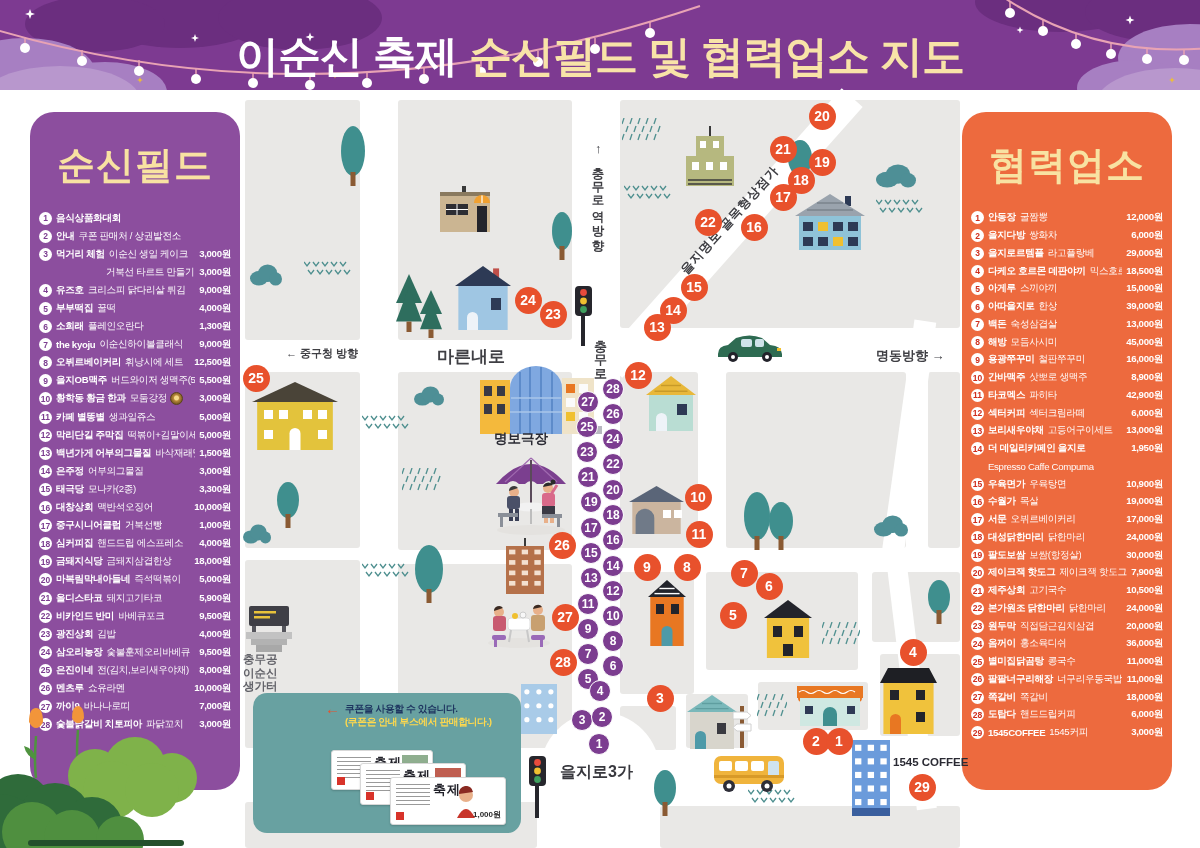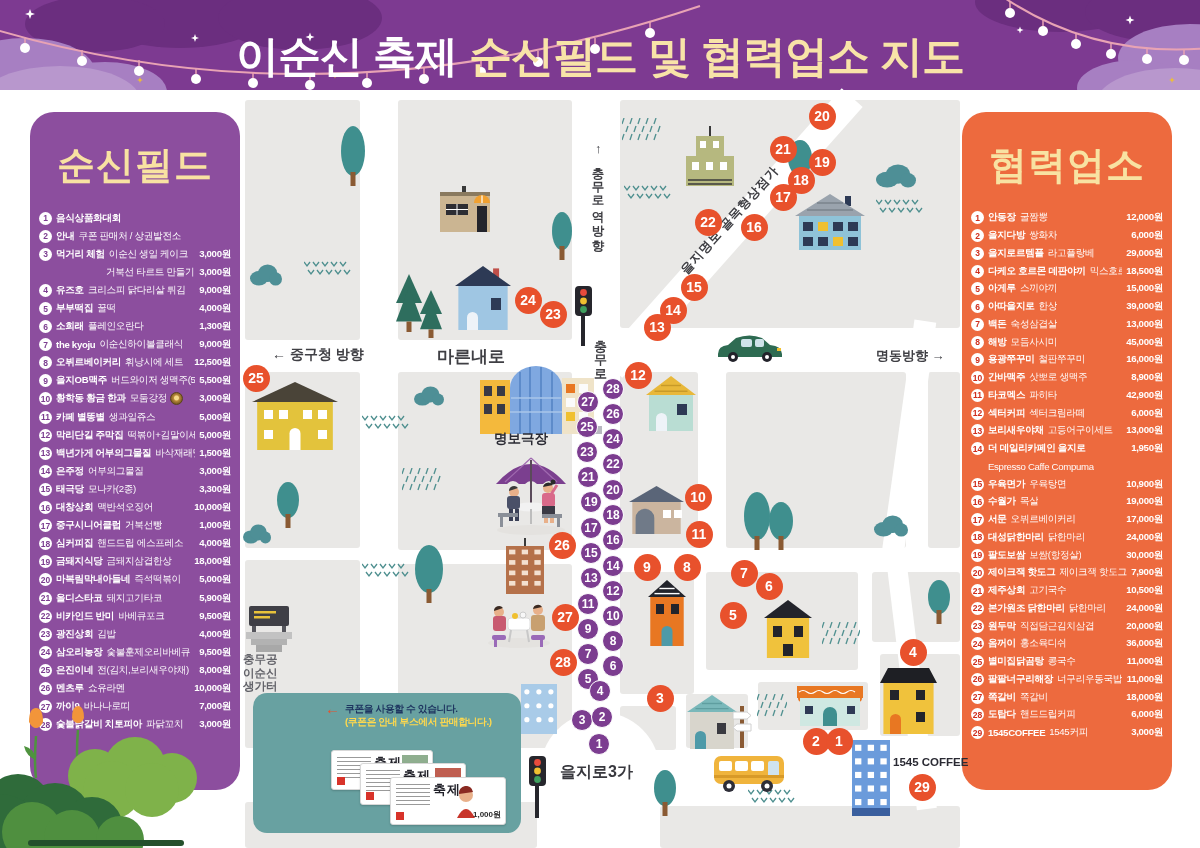--- a/index.html
+++ b/index.html
@@ -962,21 +962,21 @@
           <path d="M57,18 a4,4 0 0 0 8,0 Z" fill="#e87722"></path>
       <rect x="3" y="18" width="60" height="28" fill="#cfe8e2"></rect>
       <path d="M26,46 v-12 a7,7 0 0 1 14,0 V46 Z" fill="#3f8f8f"></path>
       <rect x="8" y="26" width="8" height="8" fill="#2d3a55"></rect>
           <rect x="50" y="26" width="8" height="8" fill="#2d3a55"></rect>
         </svg></div>
     </div>
 
   <div class="maplabel vert" style="left:589px;top:142px;font-size:12.5px">↑충무로역방향</div>
   <div class="maplabel vert" style="left:591px;top:330px;font-size:13px">충무로</div>
-  <div class="maplabel" style="left:272px;top:346px;font-size:14px">← 중구청 방향</div>
+  <div class="maplabel" style="left:286px;top:346px;font-size:11px">← 중구청 방향</div>
   <div class="maplabel" style="left:437px;top:345px;font-size:17px">마른내로</div>
   <div class="maplabel" style="left:645px;top:212px;width:170px;text-align:center;font-size:12.5px;letter-spacing:1px;transform:rotate(-48.4deg)">을지명보 골목형상점가</div>
   <div class="maplabel" style="left:876px;top:347px;font-size:13px">명동방향 →</div>
   <div class="maplabel" style="left:494px;top:430px;font-size:13.5px;color:#2a2a33;font-weight:900">명보극장</div>
   <div class="maplabel" style="left:243px;top:653px;width:46px;font-size:11.5px;color:#63636a;line-height:1.18;white-space:normal">충무공 이순신 생가터</div>
   <div class="maplabel" style="left:560px;top:762px;font-size:16px;color:#38383e;font-weight:900">을지로3가</div>
   <div class="maplabel" style="left:893px;top:756px;font-size:11.5px;color:#2a2a33">1545 COFFEE</div>
 
   <svg class="decor" style="left:480px;top:364px" width="122" height="72">
     <rect x="0" y="16" width="30" height="54" fill="#f4b93c"></rect>

